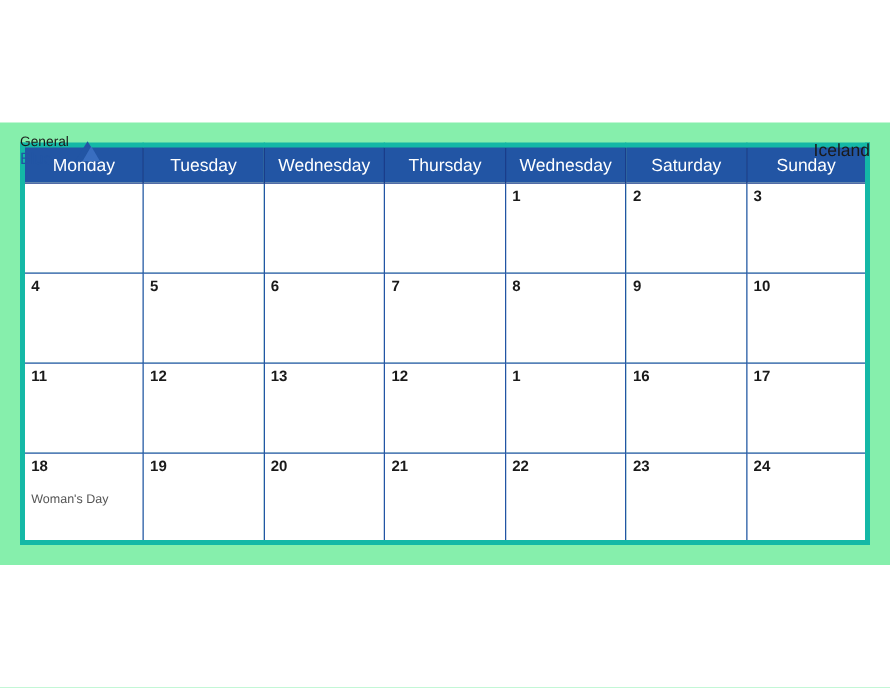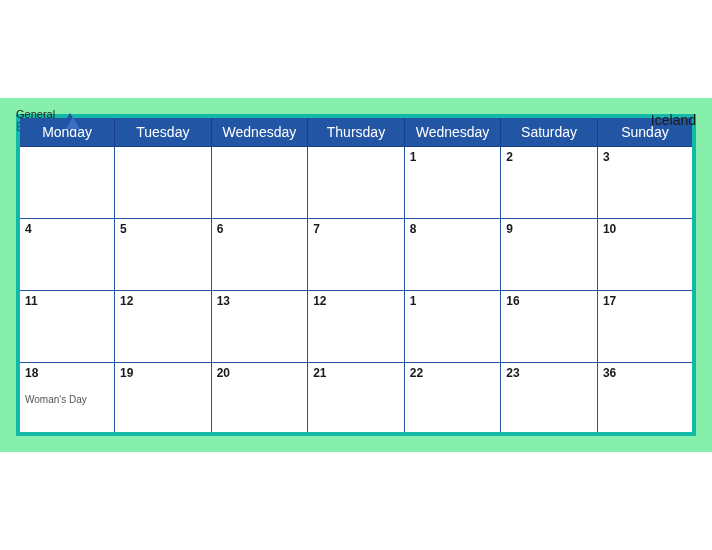--- a/index.html
+++ b/index.html
@@ -211,18 +211,18 @@
           <td>
             <span class="day-number">21</span>
           </td>
           <td>
             <span class="day-number">22</span>
           </td>
           <td>
             <span class="day-number">23</span>
           </td>
           <td>
-            <span class="day-number">36</span>
+            <span class="day-number">24</span>
           </td>
         </tr>
       </tbody>
   </table>
 </div>
 
 </body></html>

